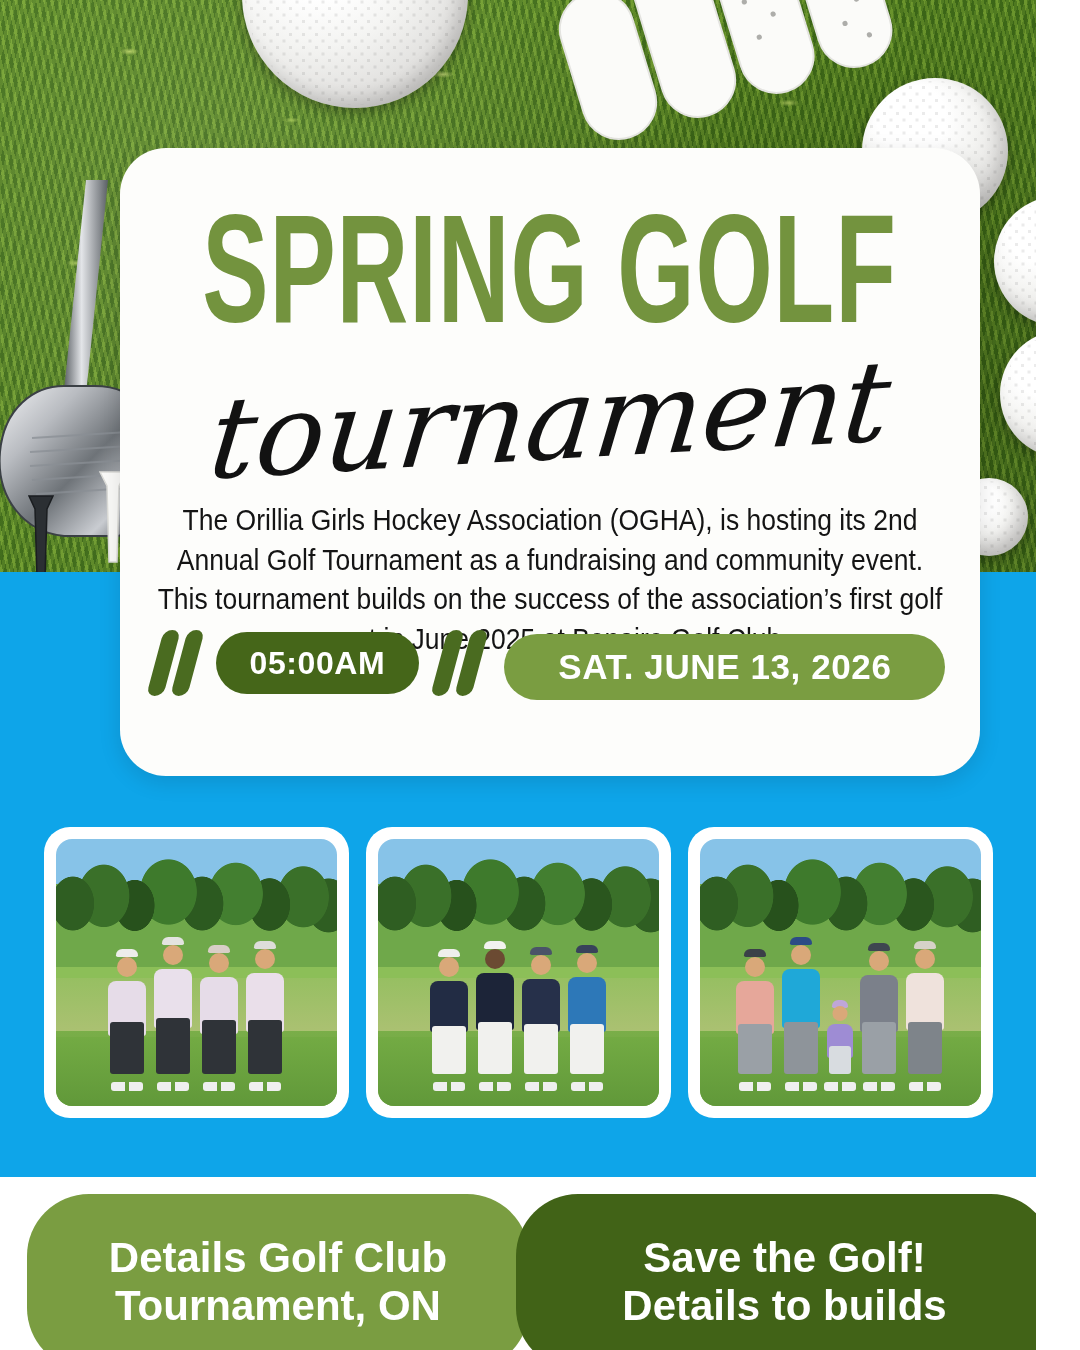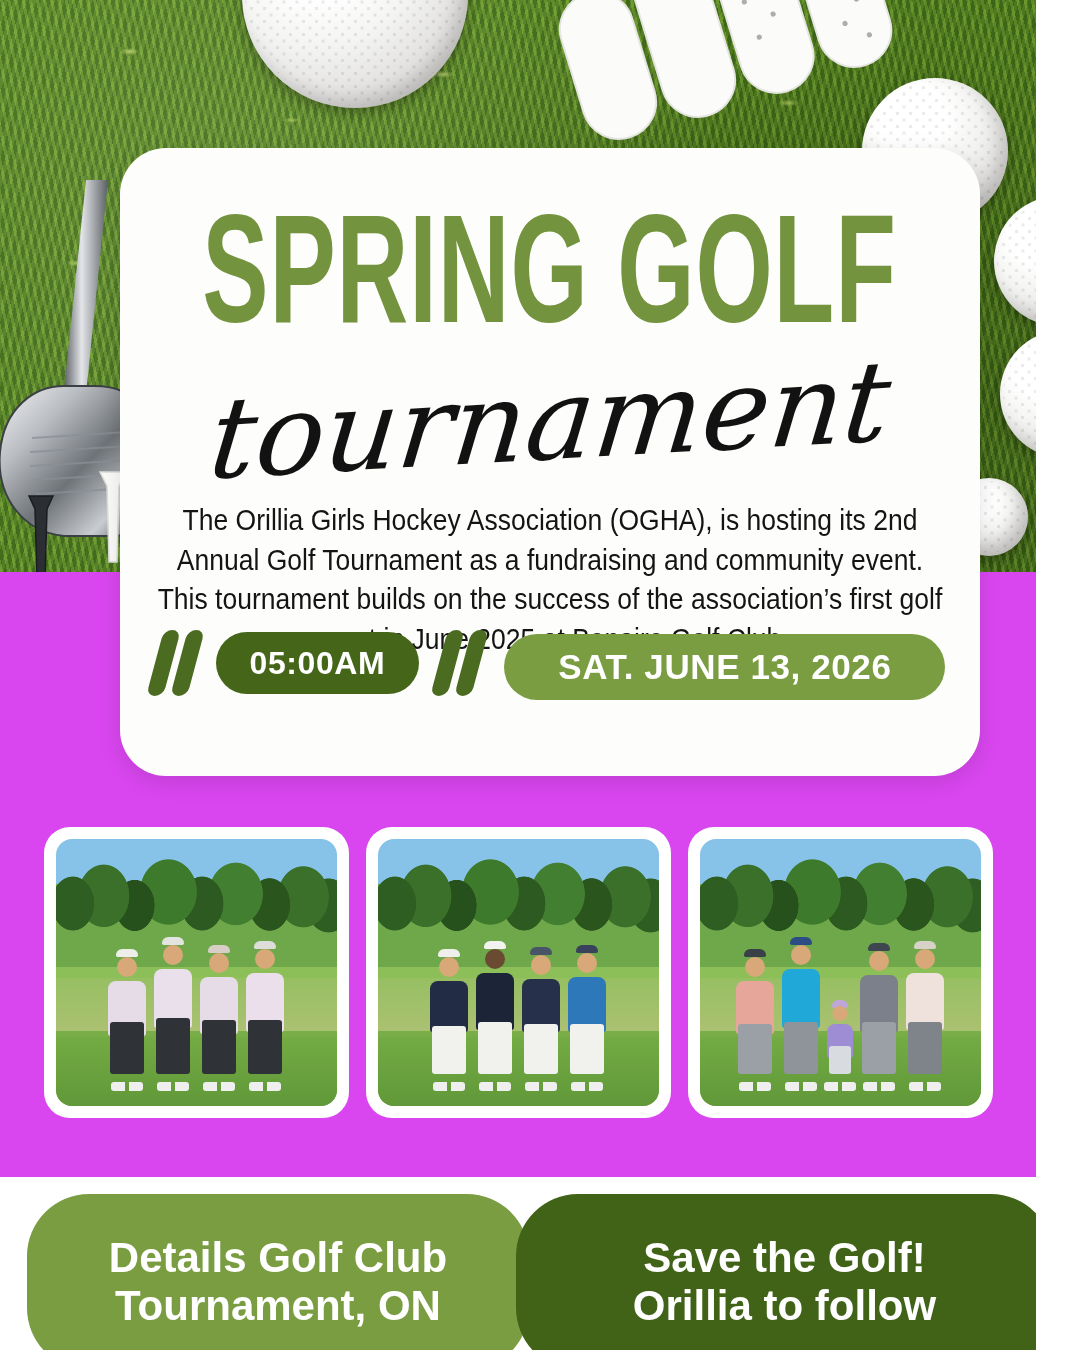--- a/index.html
+++ b/index.html
@@ -9,21 +9,21 @@
     font-family:"Liberation Sans", sans-serif;
     background:#ffffff;
     position:relative;
     overflow:hidden;
   }
 
   
   .poster {
     position:absolute; inset:0;
     width:1036px; height:1350px;
-    background:#d946ef;
+    background:#0ea5e9;
     overflow:hidden;
   }
 
   
   .grass-band {
     position:absolute; left:0; top:0; width:1080px; height:572px;
     overflow:hidden;
     background:
       radial-gradient(ellipse 14px 5px at 12% 9%, rgba(180,205,96,.95), transparent 70%),
       radial-gradient(ellipse 12px 4px at 27% 21%, rgba(156,192,74,.9), transparent 70%),
@@ -454,17 +454,17 @@
 
   <div class="bottom-band">
 
     <div class="banner banner-left">
       <span>Details Golf Club</span>
       <span>Tournament, ON</span>
     </div>
 
     <div class="banner banner-right">
       <span>Save the Golf!</span>
-      <span>Orillia to follow</span>
+      <span>Details to builds</span>
     </div>
   </div>
 
 </div>
 
 </body></html>

